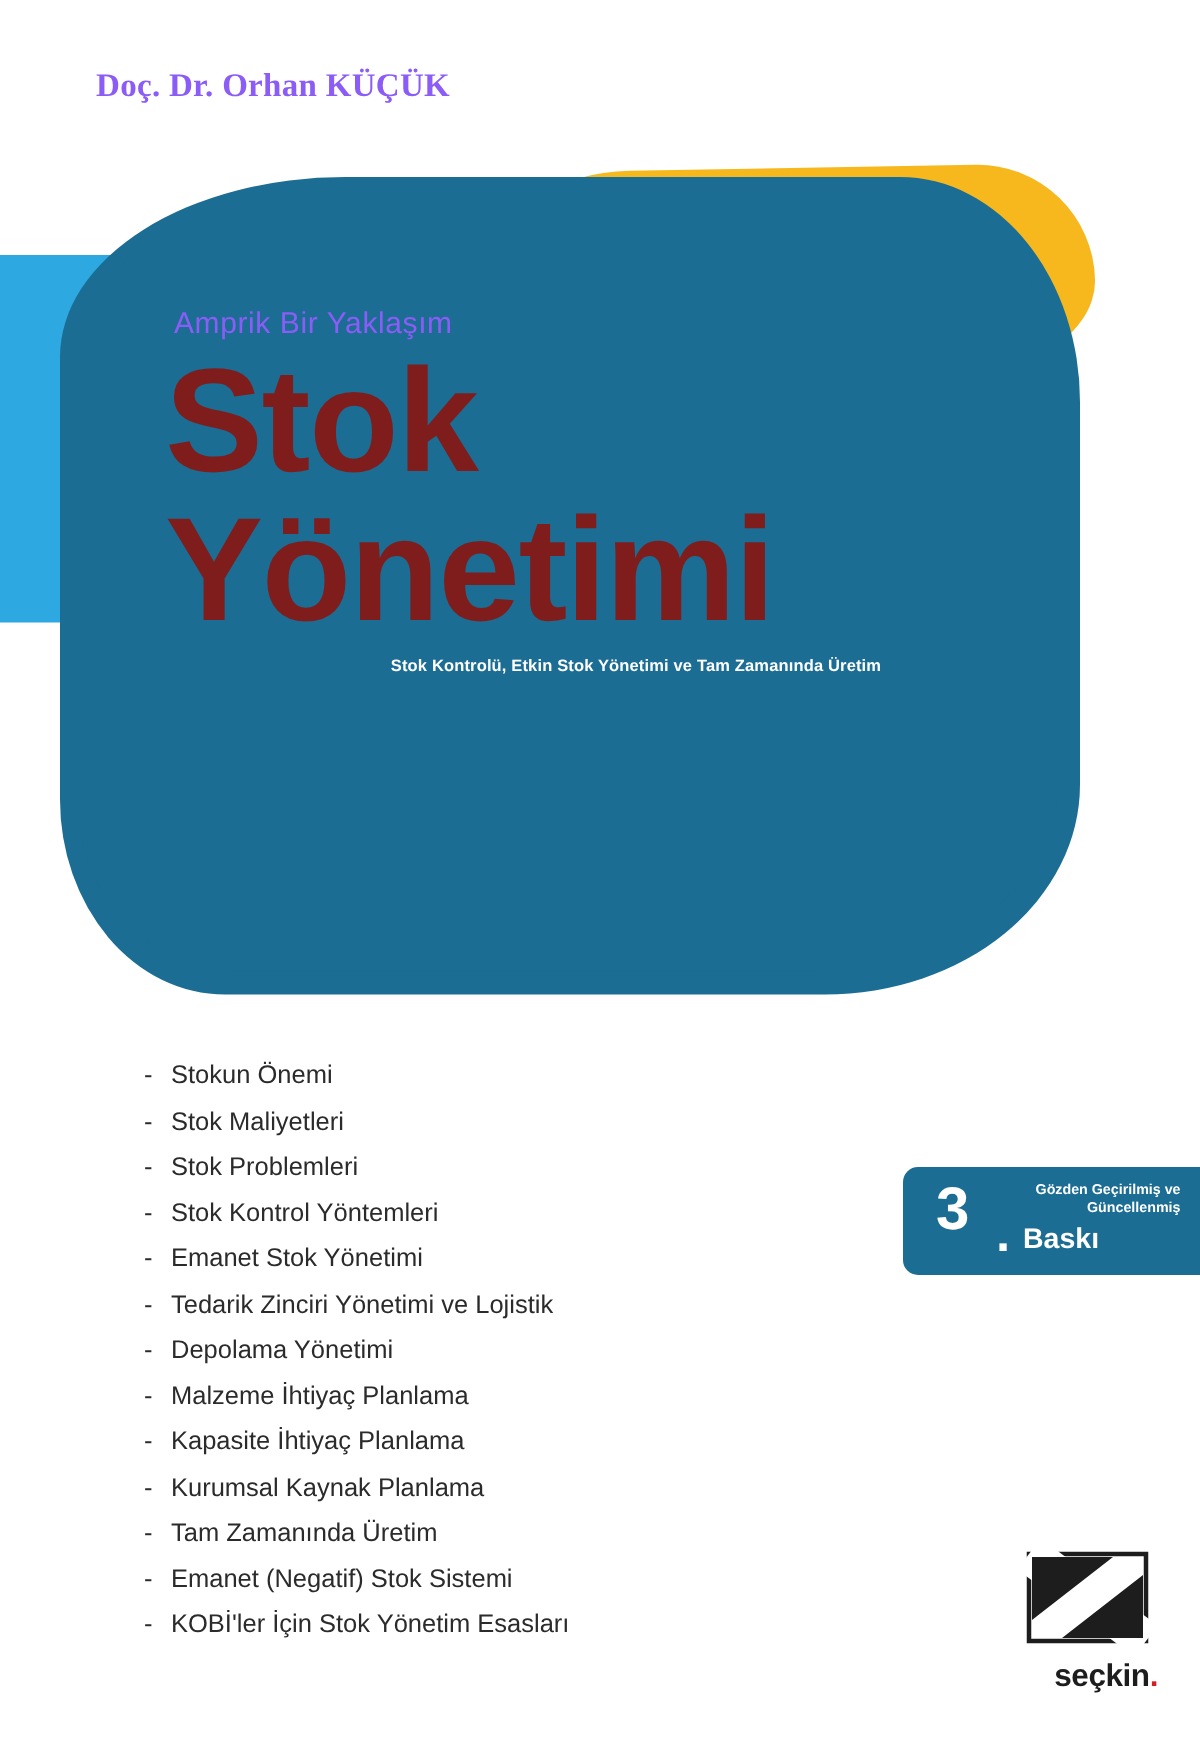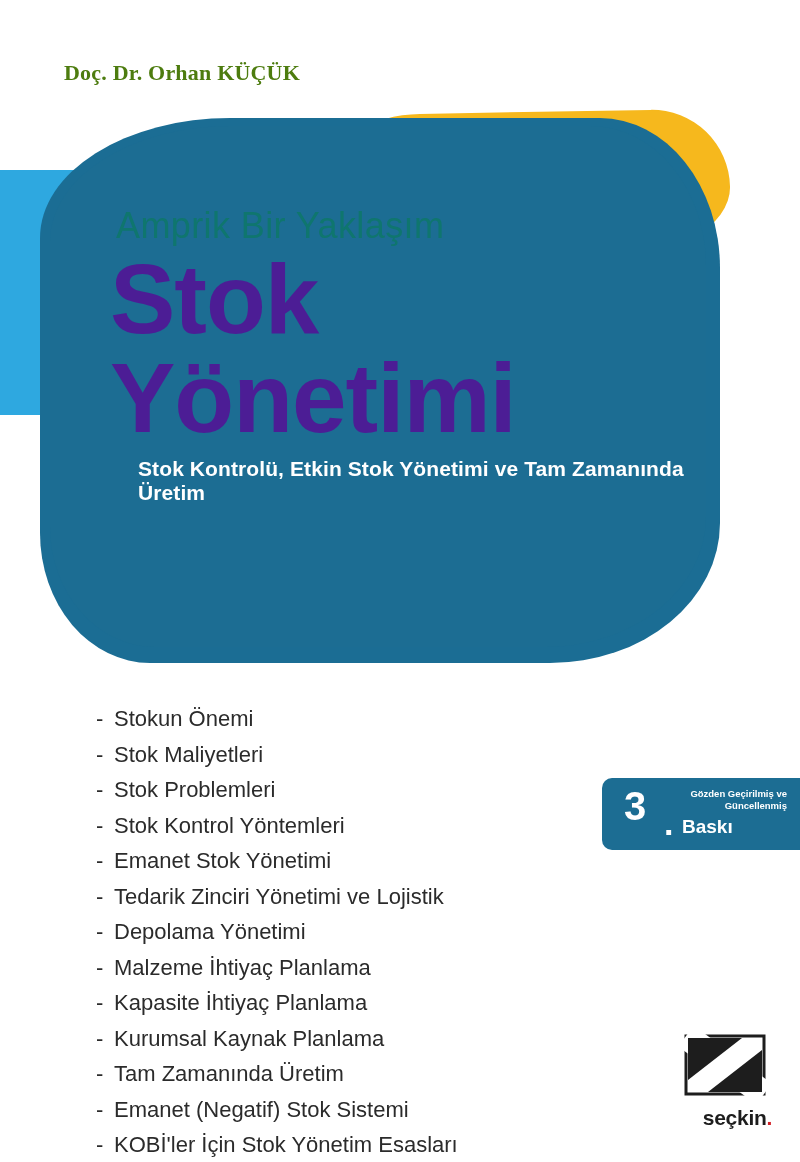--- a/index.html
+++ b/index.html
@@ -15,26 +15,26 @@
     width: 800px;
     height: 1162px;
     background: #ffffff;
     overflow: hidden;
   }
 
   
   .author {
     position: absolute;
     left: 64px;
-    top: 60px;
+    top: 44px;
     font-family: "Liberation Serif", serif;
     font-weight: bold;
     font-size: 22px;
     letter-spacing: 0.2px;
-    color: #4d7c0f;
+    color: #8b5cf6;
     white-space: nowrap;
   }
 
   
   .left-tab {
     position: absolute;
     left: 0;
     top: 170px;
     width: 120px;
     height: 245px;
@@ -85,58 +85,59 @@
   }
 
   
   .title-block {
     position: absolute;
     left: 110px;
     top: 205px;
     width: 600px;
   }
   .subtitle-top {
-    font-size: 36px;
-    color: #0f766e;
+    font-size: 20px;
+    color: #8b5cf6;
     letter-spacing: 0.4px;
     margin: 0 0 6px 6px;
     font-weight: 400;
   }
   .title-main {
     font-size: 98px;
     line-height: 0.95;
     font-weight: bold;
-    color: #4c1d95;
+    color: #7f1d1d;
     letter-spacing: -1px;
     margin: 0;
   }
   .title-main .line2 {
     display: block;
     margin-top: 6px;
   }
   .subtitle-bottom {
     margin: 12px 0 0 28px;
-    font-size: 21px;
+    font-size: 11px;
     font-weight: bold;
     color: #ffffff;
     letter-spacing: 0.1px;
+    text-align: center;
   }
 
   
   .topic-list {
     position: absolute;
     left: 96px;
     top: 708px;
     margin: 0;
     padding: 0;
     list-style: none;
   }
   .topic-list li {
     position: relative;
-    font-size: 22px;
+    font-size: 17px;
     color: #2b2b2b;
     line-height: 1.0;
     padding: 0 0 0 18px;
     margin-bottom: 13.5px;
     white-space: nowrap;
   }
   .topic-list li::before {
     content: "-";
     position: absolute;
     left: 0;

